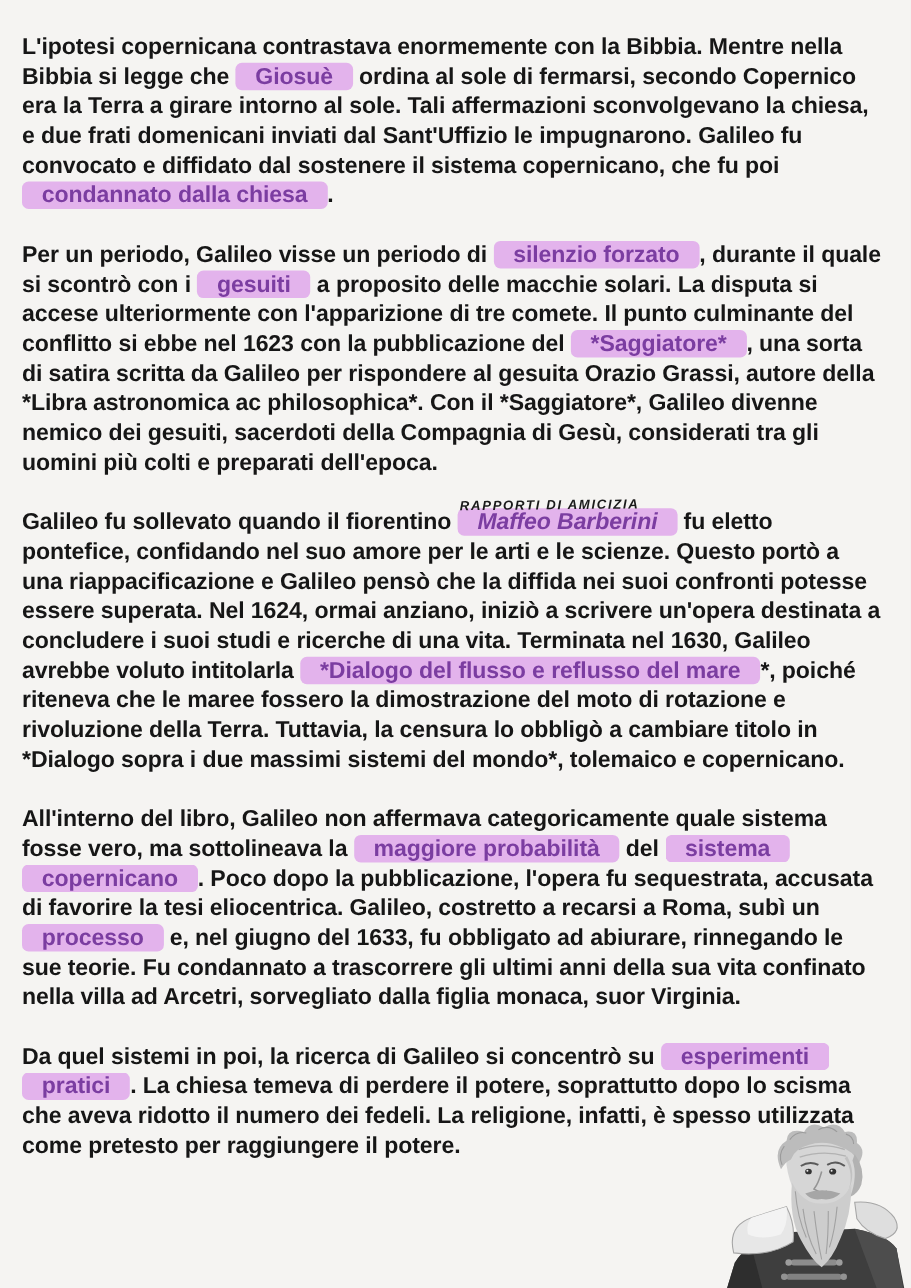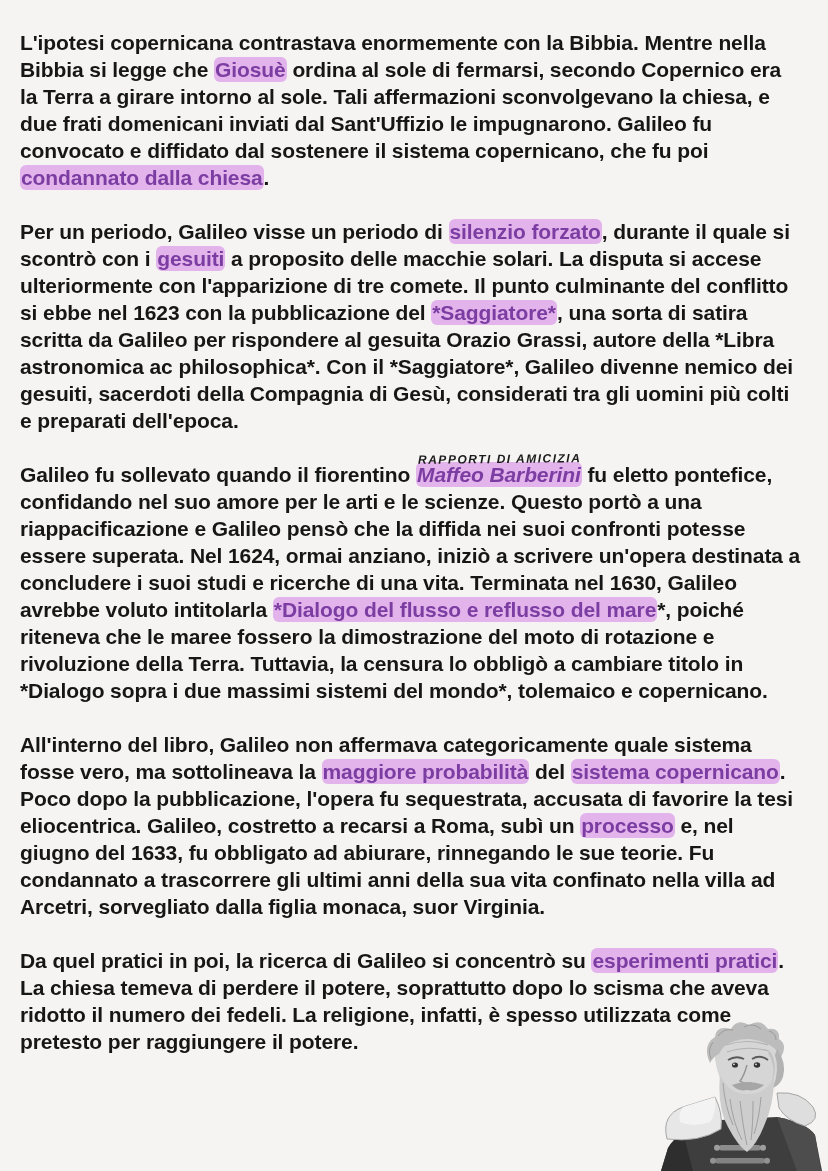--- a/index.html
+++ b/index.html
@@ -30,21 +30,21 @@
     margin: 0 0 27px 0;
     font-size: 21px;
     font-weight: 700;
     line-height: 27px;
     letter-spacing: -0.1px;
     color: var(--text-color);
   }
   .hl {
     background: var(--hl-bg);
     color: var(--hl-fg);
-    padding: 1px 1px;
+    padding: 1px 18px;
     border-radius: 6px;
     -webkit-box-decoration-break: clone;
     box-decoration-break: clone;
   }
   .annotated { position: relative; font-style: italic; }
   .annotation {
     position: absolute;
     top: -16px; left: 2px;
     font-size: 12px;
     font-weight: 700;
@@ -110,16 +110,16 @@
       <path d="M67,54 Q64,86 75,106 Q85,125 94,131 Q104,123 111,105 Q121,84 121,56 Q112,74 94,73 Q77,74 67,54 Z" fill="#cdcdcd"></path>
       <path d="M77,78 Q80,102 89,119 M87,80 Q90,106 94,124 M100,80 Q100,104 98,119 M108,76 Q106,98 101,113 M70,62 Q72,86 80,104" stroke="#a1a1a1" stroke-width="1" fill="none"></path>
     </svg>
   </div>
 
   <div class="page-content">
       <p class="para"><span>L'ipotesi copernicana contrastava enormemente con la Bibbia. Mentre nella Bibbia si legge che </span><span class="hl">Giosuè</span><span> ordina al sole di fermarsi, secondo Copernico era la Terra a girare intorno al sole. Tali affermazioni sconvolgevano la chiesa, e due frati domenicani inviati dal Sant'Uffizio le impugnarono. Galileo fu convocato e diffidato dal sostenere il sistema copernicano, che fu poi </span><span class="hl">condannato dalla chiesa</span><span>.</span></p>
       <p class="para"><span>Per un periodo, Galileo visse un periodo di </span><span class="hl">silenzio forzato</span><span>, durante il quale si scontrò con i </span><span class="hl">gesuiti</span><span> a proposito delle macchie solari. La disputa si accese ulteriormente con l'apparizione di tre comete. Il punto culminante del conflitto si ebbe nel 1623 con la pubblicazione del </span><span class="hl">*Saggiatore*</span><span>, una sorta di satira scritta da Galileo per rispondere al gesuita Orazio Grassi, autore della *Libra astronomica ac philosophica*. Con il *Saggiatore*, Galileo divenne nemico dei gesuiti, sacerdoti della Compagnia di Gesù, considerati tra gli uomini più colti e preparati dell'epoca.</span></p>
       <p class="para"><span>Galileo fu sollevato quando il fiorentino </span><span class="hl annotated">Maffeo Barberini<span class="annotation">RAPPORTI DI AMICIZIA</span></span><span> fu eletto pontefice, confidando nel suo amore per le arti e le scienze. Questo portò a una riappacificazione e Galileo pensò che la diffida nei suoi confronti potesse essere superata. Nel 1624, ormai anziano, iniziò a scrivere un'opera destinata a concludere i suoi studi e ricerche di una vita. Terminata nel 1630, Galileo avrebbe voluto intitolarla </span><span class="hl">*Dialogo del flusso e reflusso del mare</span><span>*, poiché riteneva che le maree fossero la dimostrazione del moto di rotazione e rivoluzione della Terra. Tuttavia, la censura lo obbligò a cambiare titolo in *Dialogo sopra i due massimi sistemi del mondo*, tolemaico e copernicano.</span></p>
       <p class="para"><span>All'interno del libro, Galileo non affermava categoricamente quale sistema fosse vero, ma sottolineava la </span><span class="hl">maggiore probabilità</span><span> del </span><span class="hl">sistema copernicano</span><span>. Poco dopo la pubblicazione, l'opera fu sequestrata, accusata di favorire la tesi eliocentrica. Galileo, costretto a recarsi a Roma, subì un </span><span class="hl">processo</span><span> e, nel giugno del 1633, fu obbligato ad abiurare, rinnegando le sue teorie. Fu condannato a trascorrere gli ultimi anni della sua vita confinato nella villa ad Arcetri, sorvegliato dalla figlia monaca, suor Virginia.</span></p>
-      <p class="para"><span>Da quel pratici in poi, la ricerca di Galileo si concentrò su </span><span class="hl">esperimenti pratici</span><span>. La chiesa temeva di perdere il potere, soprattutto dopo lo scisma che aveva ridotto il numero dei fedeli. La religione, infatti, è spesso utilizzata come pretesto per raggiungere il potere.</span></p>
+      <p class="para"><span>Da quel sistemi in poi, la ricerca di Galileo si concentrò su </span><span class="hl">esperimenti pratici</span><span>. La chiesa temeva di perdere il potere, soprattutto dopo lo scisma che aveva ridotto il numero dei fedeli. La religione, infatti, è spesso utilizzata come pretesto per raggiungere il potere.</span></p>
     </div>
 
 </div>
 
 </body></html>

